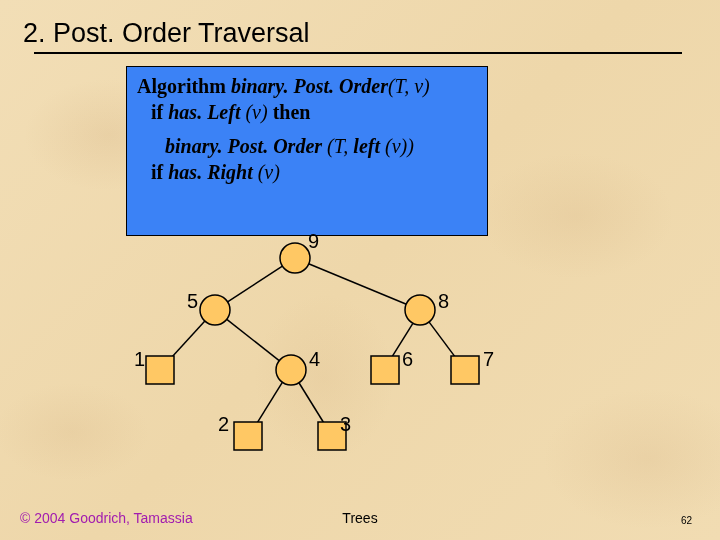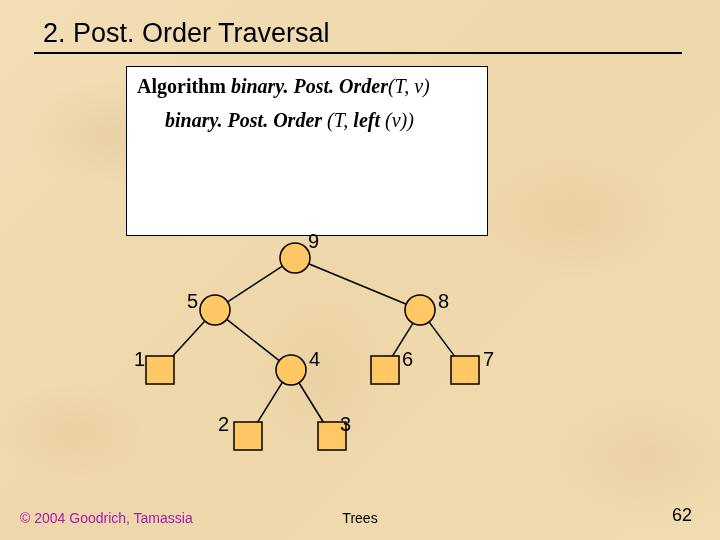--- a/index.html
+++ b/index.html
@@ -17,42 +17,42 @@
       radial-gradient(ellipse 100px 120px at 45% 70%, rgba(200,160,110,0.12), transparent 70%),
       radial-gradient(ellipse 150px 100px at 90% 85%, rgba(200,160,110,0.16), transparent 70%),
       radial-gradient(ellipse 110px 70px at 10% 80%, rgba(200,160,110,0.14), transparent 70%),
       linear-gradient(135deg, #f2deb6 0%, #eed7aa 50%, #f1dcb2 100%);
     font-family: Arial, Helvetica, sans-serif;
     position: relative;
   }
 
   .title {
     position: absolute;
-    left: 43px;
+    left: 23px;
     top: 18px;
     font-size: 27px;
     color: #000;
     font-family: Arial, sans-serif;
   }
   .title-underline {
     position: absolute;
     left: 34px;
     top: 52px;
     width: 648px;
     height: 2px;
     background: #000;
   }
 
   .algo-box {
     position: absolute;
     left: 126px;
     top: 66px;
     width: 362px;
     height: 170px;
-    background: #ffffff;
+    background: #3b82f6;
     border: 1px solid #000;
     box-sizing: border-box;
     padding: 6px 10px;
     font-family: "Times New Roman", Times, serif;
     font-size: 20px;
     line-height: 1.3;
     color: #000;
   }
   .algo-box .kw { font-weight: bold; font-style: normal; }
   .algo-box .fn { font-weight: bold; font-style: italic; }
@@ -107,34 +107,36 @@
     bottom: 14px;
     text-align: center;
     font-size: 14px;
     color: #000;
     font-family: Arial, sans-serif;
   }
   .footer-right {
     position: absolute;
     right: 28px;
     bottom: 14px;
-    font-size: 18px;
+    font-size: 10px;
     color: #000;
     font-family: Arial, sans-serif;
   }
 </style>
 </head>
 <body>
 
 <div class="title">2. Post. Order Traversal</div>
 <div class="title-underline"></div>
 
 <div class="algo-box">
   <div class="ln"><span class="kw">Algorithm </span><span class="fn">binary. Post. Order</span><span class="it">(T, v)</span></div>
+  <div class="ln indent1"><span class="kw">if </span><span class="fn">has. Left </span><span class="it">(v) </span><span class="kw">then</span></div>
   <div class="ln indent2"><span class="fn">binary. Post. Order </span><span class="it">(T, </span><span class="fn">left </span><span class="it">(v))</span></div>
+  <div class="ln indent1"><span class="kw">if </span><span class="fn">has. Right </span><span class="it">(v)</span></div>
 </div>
 
 <svg class="tree-svg" viewBox="0 0 390 240">
 
   <line x1="152.4" y1="28.2" x2="97.6" y2="63.8"></line>
   <line x1="177.4" y1="25.2" x2="277.6" y2="66.8"></line>
 
   <line x1="75.8" y1="82.1" x2="39.2" y2="121.9"></line>
   <line x1="96.5" y1="81.1" x2="149.5" y2="122.9"></line>
 

